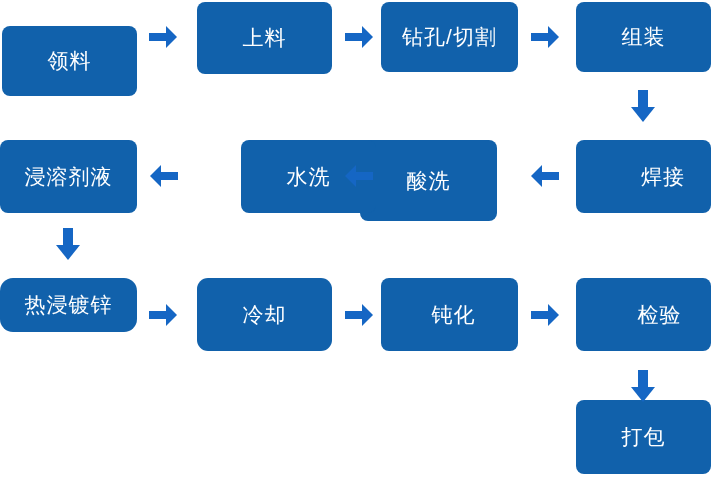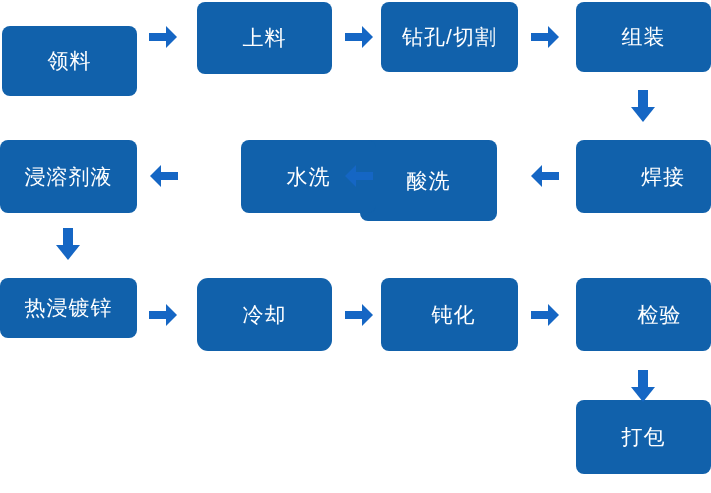--- a/index.html
+++ b/index.html
@@ -40,21 +40,21 @@
   .r1c1 { left: 2px;   top: 2px;   width: 135px; height: 70px; margin-top: 24px; }
   .r1c2 { left: 197px; top: 2px;   width: 135px; height: 72px; }
   .r1c3 { left: 381px; top: 2px;   width: 137px; height: 70px; }
   .r1c4 { left: 576px; top: 2px;   width: 135px; height: 70px; }
   
   .r2c1 { left: 0px;   top: 140px; width: 137px; height: 73px; text-align: center; }
   .r2c2 { left: 197px; top: 140px; width: 135px; height: 73px; margin-left: 44px; }
   .r2c3 { left: 360px; top: 140px; width: 137px; height: 81px; }
   .r2c4 { left: 576px; top: 140px; width: 135px; height: 73px; padding-left: 39px; }
   
-  .r3c1 { left: 0px;   top: 278px; width: 137px; height: 60px; }
+  .r3c1 { left: 0px;   top: 278px; width: 137px; height: 54px; border-radius: 13px; }
   .r3c2 { left: 197px; top: 278px; width: 135px; height: 73px; border-radius: 11px; }
   .r3c3 { left: 381px; top: 278px; width: 137px; height: 73px; padding-left: 8px; }
   .r3c4 { left: 576px; top: 278px; width: 135px; height: 73px; padding-left: 32px; }
   
   .r4c4 { left: 576px; top: 400px; width: 135px; height: 74px; font-family: Liberation Serif, serif; }
 
   
   .ha1 { left: 149px; top: 26px; }
   .ha2 { left: 345px; top: 26px; }
   .ha3 { left: 531px; top: 26px; }

